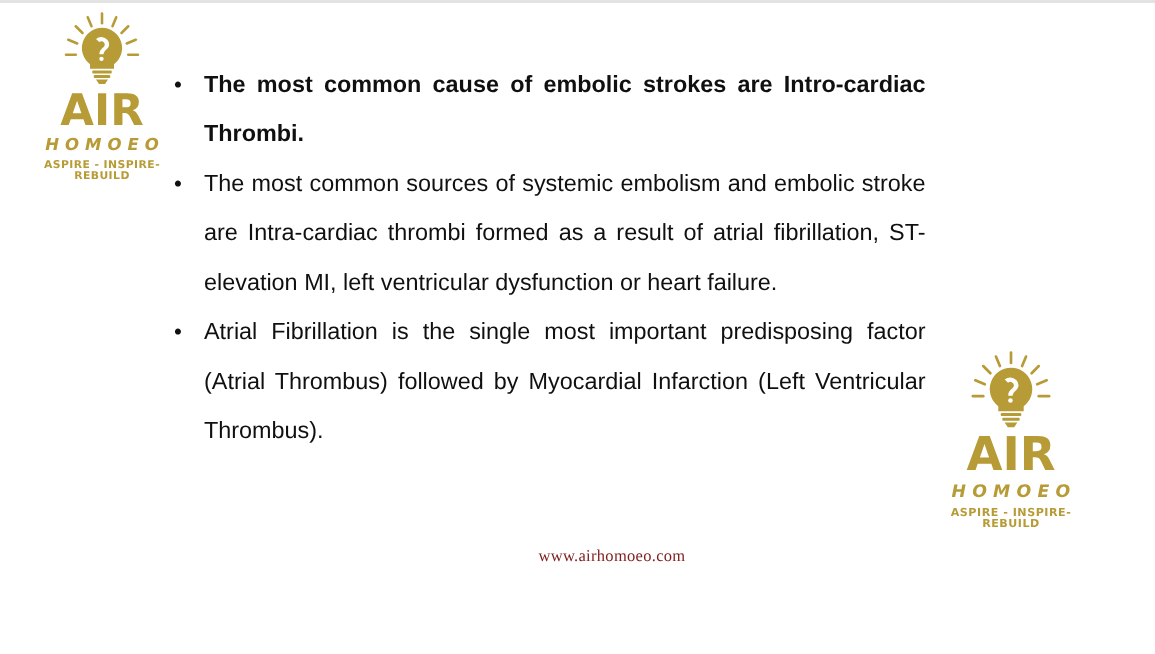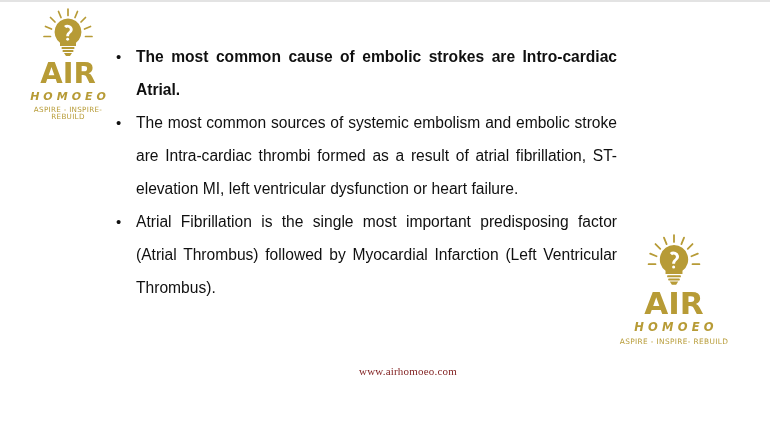--- a/index.html
+++ b/index.html
@@ -70,21 +70,21 @@
     font-weight: bold;
     color: #b79b36;
     font-style: italic;
   }
   .logo-main .subword { font-size: 11px; letter-spacing: 4.0px; margin-top: 3px; padding-left: 4px; }
   .logo-footer .subword { font-size: 11.5px; letter-spacing: 4.2px; margin-top: 3px; padding-left: 4px; }
 
   .logo .tagline {
     display: block;
     font-family: "DejaVu Sans", sans-serif;
-    font-weight: normal;
+    font-weight: bold;
     color: #b79b36;
   }
   .logo-main .tagline { font-size: 7.2px; letter-spacing: 0.3px; margin-top: 4px; }
   .logo-footer .tagline { font-size: 7.4px; letter-spacing: 0.35px; margin-top: 4px; }
 
   
   .content {
     position: absolute;
     left: 112px;
     top: 40px;
@@ -173,21 +173,21 @@
     </span>
     <span class="wordmark">AIR</span>
     <span class="subword">HOMOEO</span>
     <span class="tagline">ASPIRE - INSPIRE- REBUILD</span>
   </div>
 
   <div class="content">
 
     <div class="bullet-row">
       <span class="bullet-mark">•</span>
-      <span class="bullet-text is-bold">The most common cause of embolic strokes are Intro-cardiac Atrial.</span>
+      <span class="bullet-text is-bold">The most common cause of embolic strokes are Intro-cardiac Thrombi.</span>
     </div>
 
     <div class="bullet-row">
       <span class="bullet-mark">•</span>
       <span class="bullet-text">The most common sources of systemic embolism and embolic stroke are Intra-cardiac thrombi formed as a result of atrial fibrillation, ST- elevation MI, left ventricular dysfunction or heart failure.</span>
     </div>
 
     <div class="bullet-row">
       <span class="bullet-mark">•</span>
       <span class="bullet-text">Atrial Fibrillation is the single most important predisposing factor (Atrial Thrombus) followed by Myocardial Infarction (Left Ventricular Thrombus).</span>

